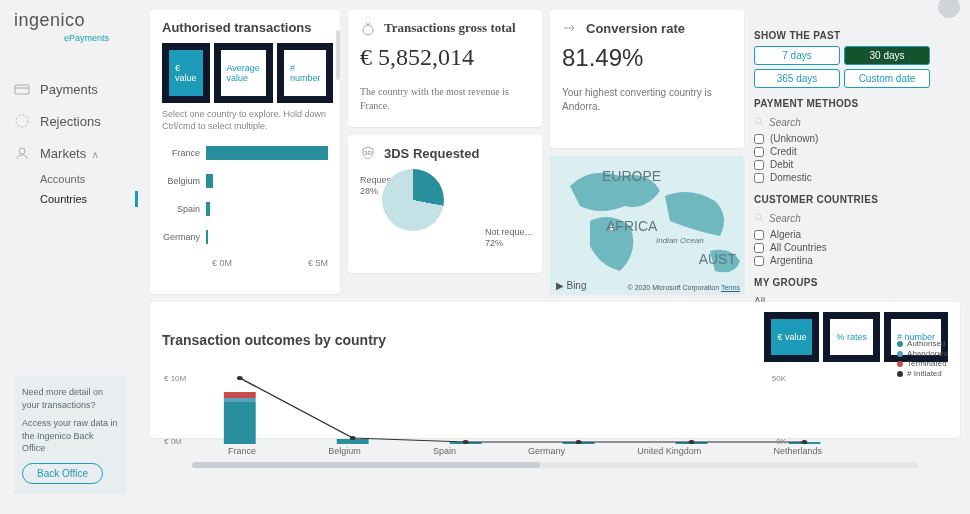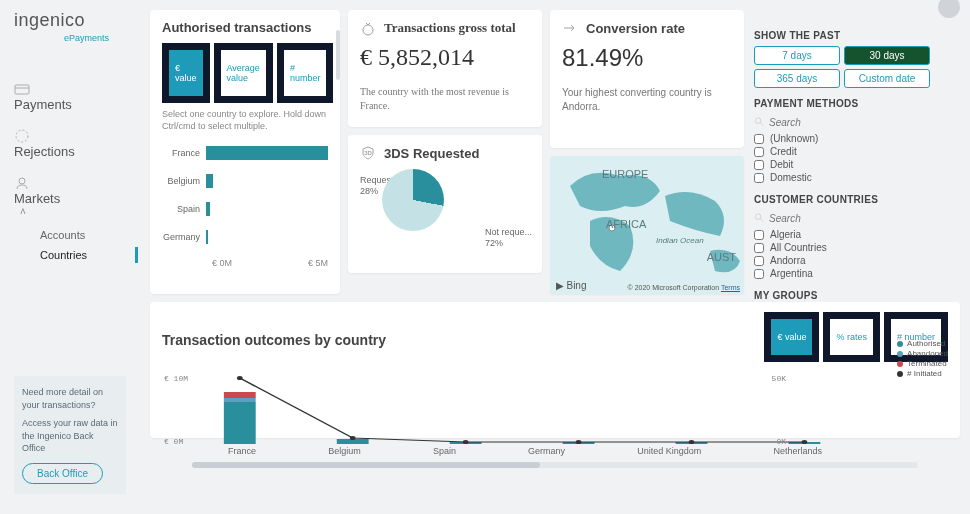--- a/index.html
+++ b/index.html
@@ -1,21 +1,21 @@
 <!DOCTYPE html>
 <html><head>
 <meta charset="utf-8">
 <style>
 * { box-sizing: border-box; margin: 0; padding: 0; }
 body { font-family: "Segoe UI", Arial, sans-serif; background: #f0f2f4; color: #333; font-size: 12px; width: 970px; height: 514px; overflow: hidden; }
 .app { display: flex; height: 514px; }
 .sidebar { width: 140px; padding: 10px 0 0 14px; background: #f0f2f4; position: relative; }
 .logo { color: #555; font-size: 18px; letter-spacing: 0.5px; font-weight: 400; margin-bottom: 2px; }
 .logo-sub { color: #1e9bb8; font-size: 9px; margin-left: 50px; margin-bottom: 30px; }
-.nav-item { display: flex; align-items: flex-start; padding: 8px 0; color: #555; cursor: pointer; font-size: 13px; flex-direction: column; }
+.nav-item { display: flex; align-items: flex-end; padding: 8px 0; color: #555; cursor: pointer; font-size: 13px; }
 .nav-icon { width: 16px; height: 16px; margin-right: 10px; opacity: 0.5; }
 .nav-sub { padding-left: 26px; font-size: 11px; color: #666; padding-top: 4px; padding-bottom: 4px; cursor: pointer; }
 .nav-sub.active { color: #222; font-weight: 500; position: relative; }
 .nav-sub.active::after { content: ''; position: absolute; right: 2px; top: 2px; bottom: 2px; width: 3px; background: #1e9bb8; }
 .chev { margin-left: 6px; font-size: 10px; color: #888; }
 .backoffice-box { position: absolute; bottom: 20px; left: 14px; right: 14px; background: #e8edf0; padding: 10px 8px; border-radius: 2px; font-size: 9px; color: #5a6b75; line-height: 1.4; }
 .backoffice-btn { margin-top: 8px; border: 1px solid #1e9bb8; color: #1e9bb8; background: transparent; padding: 4px 14px; border-radius: 12px; font-size: 10px; cursor: pointer; }
 .main { flex: 1; padding: 10px 10px 0 10px; overflow: hidden; position: relative; }
 .avatar { position: absolute; top: -4px; right: 10px; width: 22px; height: 22px; border-radius: 50%; background: #d0d4d8; }
 .grid-top { display: flex; gap: 8px; height: 284px; }
@@ -41,41 +41,41 @@
 .subtext { font-size: 10px; color: #777; line-height: 1.4; }
 .card-3ds { height: 138px; margin-top: 8px; position: relative; }
 .pie-wrap { display: flex; align-items: center; margin-top: 6px; }
 .pie { width: 62px; height: 62px; border-radius: 50%; background: conic-gradient(#2a8f9c 0 28%, #c4e2e6 28% 100%); position: relative; margin-left: 22px; }
 .pie-label { font-size: 9px; color: #666; line-height: 1.2; }
 .pie-label.l1 { position: absolute; top: 40px; left: 12px; text-align: left; }
 .pie-label.l2 { position: absolute; top: 92px; right: 10px; text-align: left; }
 .card-conv { height: 138px; }
 .card-map { height: 138px; margin-top: 8px; padding: 0; overflow: hidden; position: relative; background: #dbeef1; }
 .map-svg { width: 100%; height: 100%; }
-.map-label { position: absolute; font-size: 11px; color: #5a7a7f; font-weight: 500; }
+.map-label { position: absolute; font-size: 14px; color: #5a7a7f; font-weight: 500; }
 .bing-attr { position: absolute; bottom: 3px; left: 6px; font-size: 10px; color: #555; }
 .map-copyright { position: absolute; bottom: 3px; right: 4px; font-size: 7px; color: #555; }
 .map-copyright a { color: #2a6496; text-decoration: underline; }
 .filters { padding: 10px 6px 0 2px; }
 .filters h3 { font-size: 13px; font-weight: 600; color: #444; margin-bottom: 10px; }
 .flabel { font-size: 10px; font-weight: 700; color: #444; margin: 10px 0 5px 0; letter-spacing: 0.3px; }
 .datebtns { display: flex; flex-wrap: wrap; gap: 4px; }
 .datebtn { border: 1px solid #1e9bb8; color: #1e9bb8; background: #fff; padding: 3px 0; width: 86px; border-radius: 3px; font-size: 10px; cursor: pointer; text-align: center; }
 .datebtn.active { background: #14532d; color: #fff; }
 .fsearch { display: flex; align-items: center; border: none; padding: 2px 0; margin-bottom: 2px; }
 .fsearch input { border: none; outline: none; font-size: 10px; color: #888; width: 100%; background: transparent; font-style: italic; }
 .fsearch .sicon { width: 12px; height: 12px; margin-right: 4px; opacity: 0.4; }
 .check-item { display: flex; align-items: center; padding: 1px 0; font-size: 10px; color: #555; }
 .check-item input { margin-right: 6px; width: 10px; height: 10px; }
 .dropdown { border: none; border-bottom: 1px solid #ddd; padding: 3px 0; display: flex; justify-content: space-between; font-size: 10px; color: #666; cursor: pointer; }
 .grid-bottom { display: flex; gap: 8px; margin-top: 8px; }
 .card-outcomes { flex: 1; height: 136px; position: relative; }
 .outcome-top { display: flex; justify-content: space-between; align-items: center; }
 .outcome-title { font-size: 14px; font-weight: 600; color: #444; }
-.chart-area { position: relative; height: 68px; margin-top: 8px; margin-left: 30px; margin-right: 90px; font-family: Liberation Mono, monospace; }
+.chart-area { position: relative; height: 68px; margin-top: 8px; margin-left: 30px; margin-right: 90px; }
 .y-tick { position: absolute; left: -28px; font-size: 8px; color: #888; }
 .x-labels { display: flex; justify-content: space-around; margin-left: 30px; margin-right: 90px; font-size: 9px; color: #666; margin-top: 2px; }
 .legend { position: absolute; right: 12px; top: 36px; font-size: 8px; color: #555; }
 .legend-item { display: flex; align-items: center; margin: 1px 0; }
 .legend-dot { width: 6px; height: 6px; border-radius: 50%; margin-right: 4px; }
 .y2-tick { position: absolute; right: 72px; font-size: 8px; color: #888; }
 .hscroll { height: 6px; background: #e4e7ea; border-radius: 3px; margin: 6px 30px 0 30px; position: relative; }
 .hscroll-thumb { position: absolute; left: 0; width: 48%; height: 100%; background: #c8ced3; border-radius: 3px; }
 .scroll-marker { position: absolute; right: 0; top: 20px; width: 4px; height: 50px; background: #d8dce0; border-radius: 2px; }
 </style>
@@ -264,24 +264,20 @@
               </svg>
             <input placeholder="Search" style="">
           </div>
           <label class="check-item">
               <input type="checkbox" style="">
               <span>Algeria</span>
             </label>
           <label class="check-item">
               <input type="checkbox" style="">
               <span>All Countries</span>
-            </label>
-          <label class="check-item">
-              <input type="checkbox" style="">
-              <span>Andorra</span>
             </label>
           <label class="check-item">
               <input type="checkbox" style="">
               <span>Argentina</span>
             </label>
 
           <div class="flabel">MY GROUPS</div>
           <div class="dropdown">
               <span>All</span>
               <span>⌄</span>

